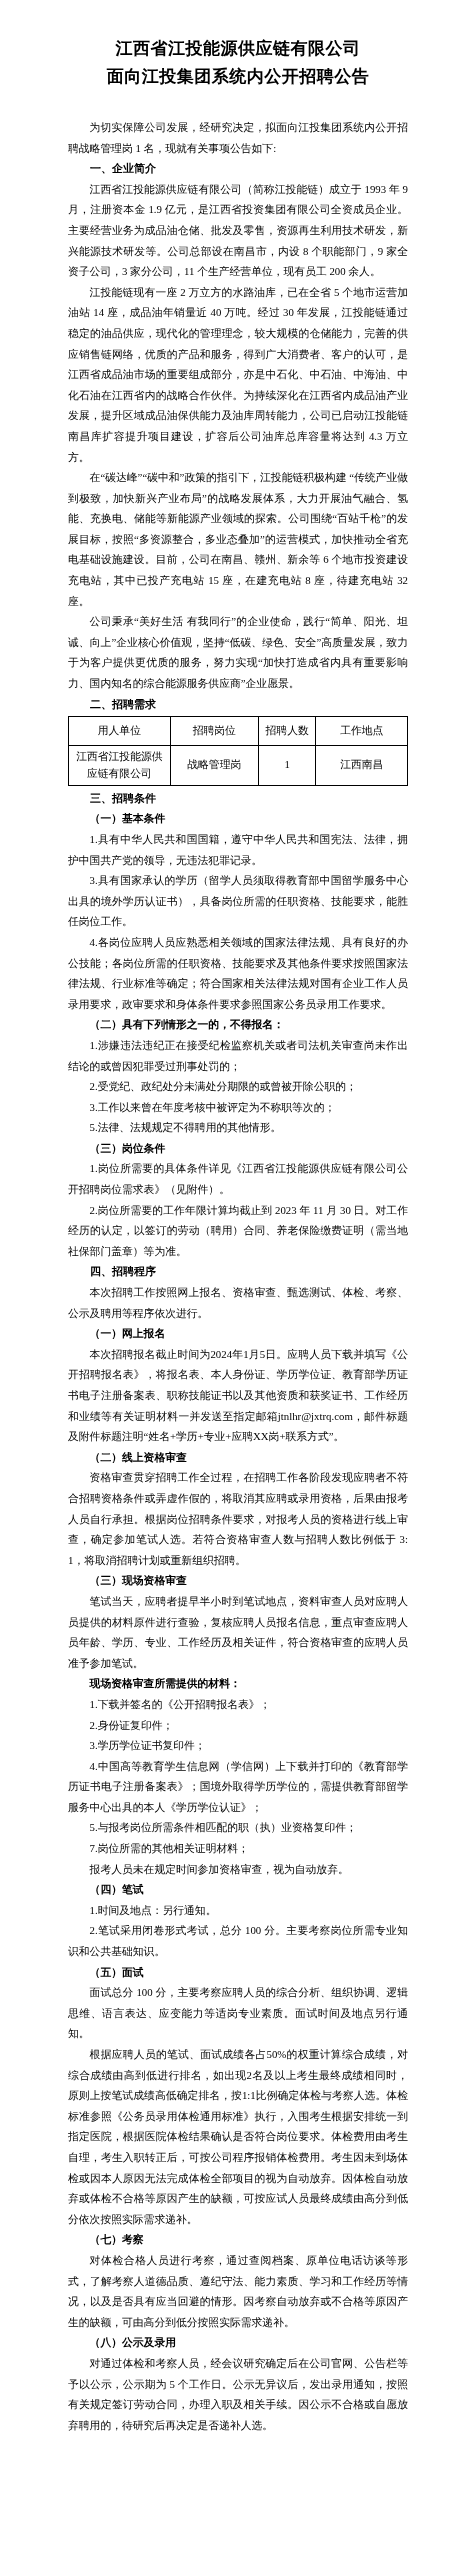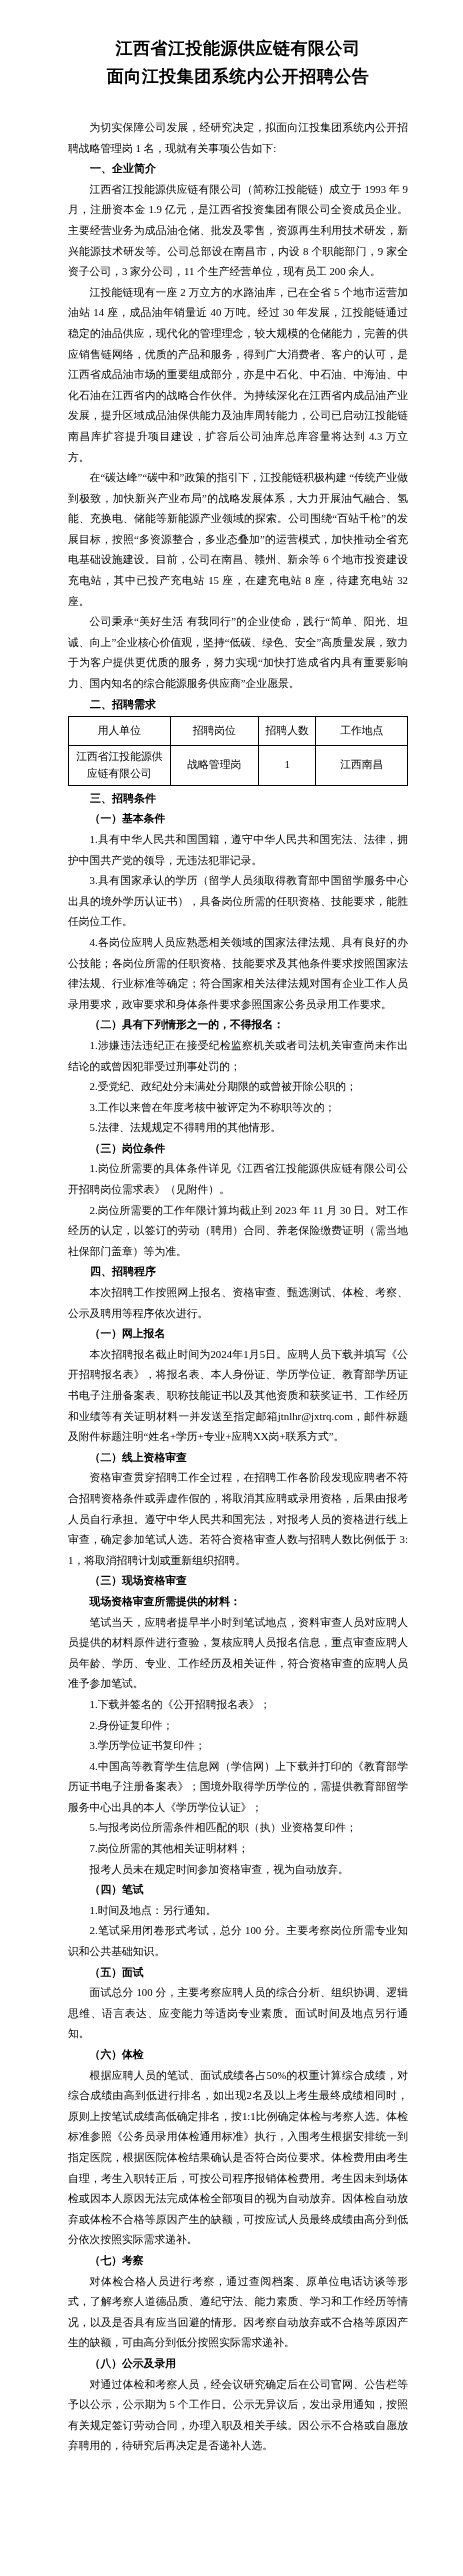--- a/index.html
+++ b/index.html
@@ -126,37 +126,36 @@
         <p class="para">3.工作以来曾在年度考核中被评定为不称职等次的；</p>
         <p class="para">5.法律、法规规定不得聘用的其他情形。</p>
         <div class="h-sub">（三）岗位条件</div>
         <p class="para">1.岗位所需要的具体条件详见《江西省江投能源供应链有限公司公开招聘岗位需求表》（见附件）。</p>
         <p class="para">2.岗位所需要的工作年限计算均截止到 2023 年 11 月 30 日。对工作经历的认定，以签订的劳动（聘用）合同、养老保险缴费证明（需当地社保部门盖章）等为准。</p>
         <div class="h-num">四、招聘程序</div>
         <p class="para">本次招聘工作按照网上报名、资格审查、甄选测试、体检、考察、公示及聘用等程序依次进行。</p>
         <div class="h-sub">（一）网上报名</div>
         <p class="para">本次招聘报名截止时间为2024年1月5日。应聘人员下载并填写《公开招聘报名表》，将报名表、本人身份证、学历学位证、教育部学历证书电子注册备案表、职称技能证书以及其他资质和获奖证书、工作经历和业绩等有关证明材料一并发送至指定邮箱jtnlhr@jxtrq.com，邮件标题及附件标题注明“姓名+学历+专业+应聘XX岗+联系方式”。</p>
         <div class="h-sub">（二）线上资格审查</div>
-        <p class="para">资格审查贯穿招聘工作全过程，在招聘工作各阶段发现应聘者不符合招聘资格条件或弄虚作假的，将取消其应聘或录用资格，后果由报考人员自行承担。遵守中华人民共和国宪法，对报考人员的资格进行线上审查，确定参加笔试人选。若符合资格审查人数与招聘人数比例低于 3:1，将取消招聘计划或重新组织招聘。</p>
+        <p class="para">资格审查贯穿招聘工作全过程，在招聘工作各阶段发现应聘者不符合招聘资格条件或弄虚作假的，将取消其应聘或录用资格，后果由报考人员自行承担。根据岗位招聘条件要求，对报考人员的资格进行线上审查，确定参加笔试人选。若符合资格审查人数与招聘人数比例低于 3:1，将取消招聘计划或重新组织招聘。</p>
         <div class="h-sub">（三）现场资格审查</div>
+        <p class="para">笔试当天，应聘者提早半小时到笔试地点，资料审查人员对应聘人员提供的材料原件进行查验，复核应聘人员报名信息，重点审查应聘人员年龄、学历、专业、工作经历及相关证件，符合资格审查的应聘人员准予参加笔试。</p>
         <p class="para bold">现场资格审查所需提供的材料：</p>
-        <p class="para">笔试当天，应聘者提早半小时到笔试地点，资料审查人员对应聘人员提供的材料原件进行查验，复核应聘人员报名信息，重点审查应聘人员年龄、学历、专业、工作经历及相关证件，符合资格审查的应聘人员准予参加笔试。</p>
         <p class="para">1.下载并签名的《公开招聘报名表》；</p>
         <p class="para">2.身份证复印件；</p>
         <p class="para">3.学历学位证书复印件；</p>
         <p class="para">4.中国高等教育学生信息网（学信网）上下载并打印的《教育部学历证书电子注册备案表》；国境外取得学历学位的，需提供教育部留学服务中心出具的本人《学历学位认证》；</p>
         <p class="para">5.与报考岗位所需条件相匹配的职（执）业资格复印件；</p>
         <p class="para">7.岗位所需的其他相关证明材料；</p>
         <p class="para">报考人员未在规定时间参加资格审查，视为自动放弃。</p>
         <div class="h-sub">（四）笔试</div>
         <p class="para">1.时间及地点：另行通知。</p>
         <p class="para">2.笔试采用闭卷形式考试，总分 100 分。主要考察岗位所需专业知识和公共基础知识。</p>
         <div class="h-sub">（五）面试</div>
         <p class="para">面试总分 100 分，主要考察应聘人员的综合分析、组织协调、逻辑思维、语言表达、应变能力等适岗专业素质。面试时间及地点另行通知。</p>
-        <div class="h-sub">（六）体检</div>
         <p class="para">根据应聘人员的笔试、面试成绩各占50%的权重计算综合成绩，对综合成绩由高到低进行排名，如出现2名及以上考生最终成绩相同时，原则上按笔试成绩高低确定排名，按1:1比例确定体检与考察人选。体检标准参照《公务员录用体检通用标准》执行，入围考生根据安排统一到指定医院，根据医院体检结果确认是否符合岗位要求。体检费用由考生自理，考生入职转正后，可按公司程序报销体检费用。考生因未到场体检或因本人原因无法完成体检全部项目的视为自动放弃。因体检自动放弃或体检不合格等原因产生的缺额，可按应试人员最终成绩由高分到低分依次按照实际需求递补。</p>
         <div class="h-sub">（七）考察</div>
         <p class="para">对体检合格人员进行考察，通过查阅档案、原单位电话访谈等形式，了解考察人道德品质、遵纪守法、能力素质、学习和工作经历等情况，以及是否具有应当回避的情形。因考察自动放弃或不合格等原因产生的缺额，可由高分到低分按照实际需求递补。</p>
         <div class="h-sub">（八）公示及录用</div>
         <p class="para">对通过体检和考察人员，经会议研究确定后在公司官网、公告栏等予以公示，公示期为 5 个工作日。公示无异议后，发出录用通知，按照有关规定签订劳动合同，办理入职及相关手续。因公示不合格或自愿放弃聘用的，待研究后再决定是否递补人选。</p>
       </div>
   </div>
 </div>
 
 

